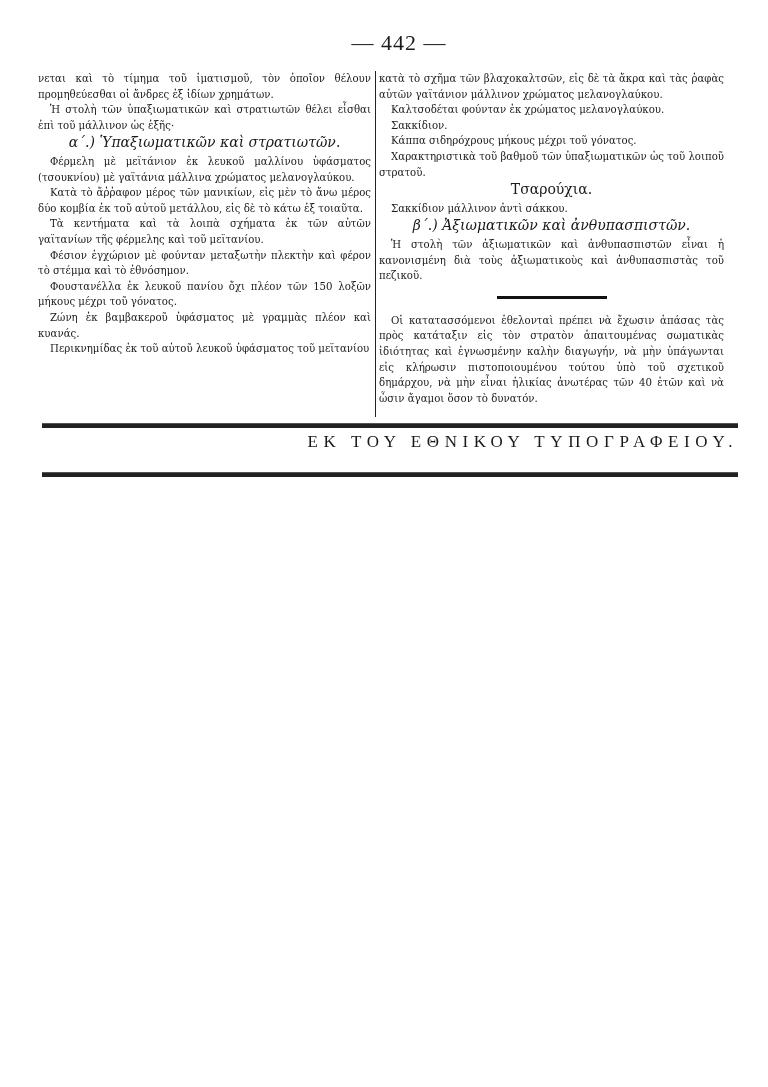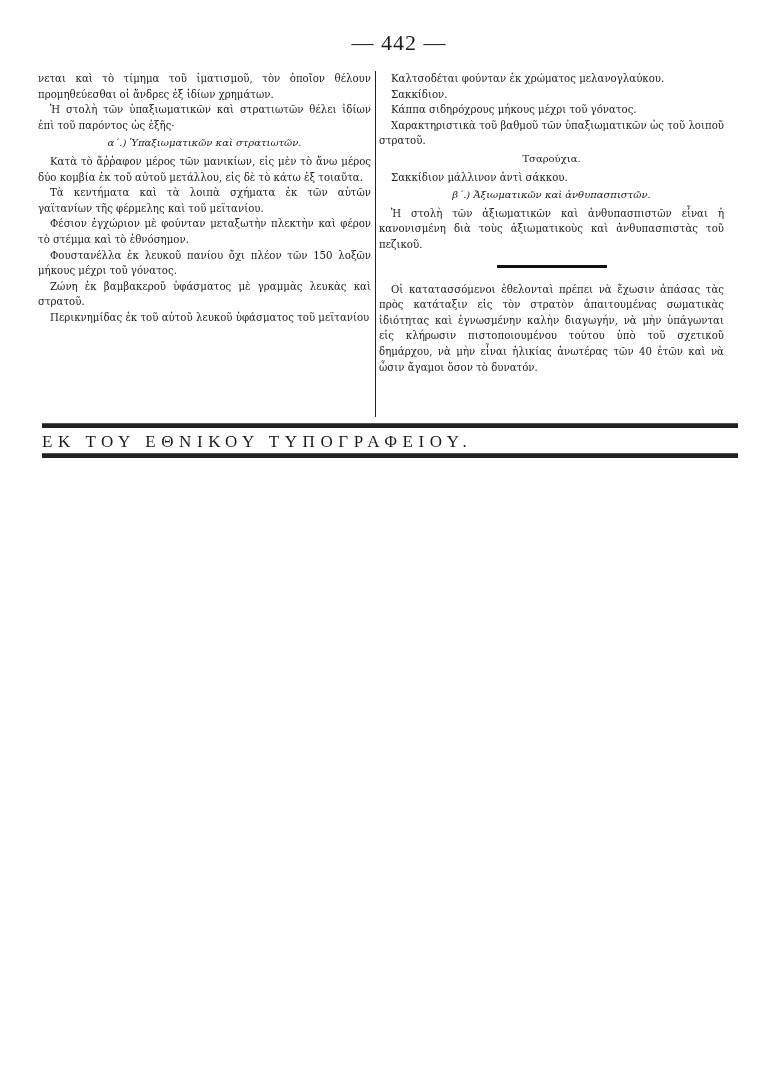--- a/index.html
+++ b/index.html
@@ -19,56 +19,58 @@
     text-align: justify; font-family: "DejaVu Serif", serif;
   }
   .col-left { left: 0; width: 333px; }
   .col-right { left: 341px; width: 345px; }
   .divider {
     position: absolute; left: 336.5px; top: 0; width: 1.4px; height: 346px; background: #222;
   }
   .col p { margin: 0; text-indent: 12px; }
   .col p.noindent { text-indent: 0; }
   .col .heading {
-    text-align: center; text-indent: 0; font-size: 10px; margin: 2px 0 3px 0; font-style: italic;
+    text-align: center; text-indent: 0; font-size: 14px; margin: 2px 0 3px 0; font-style: italic;
   }
   .col .heading.upright { font-style: normal; }
   .sep-bar {
     width: 110px; height: 3px; background: #111; margin: 12px auto 14px auto;
   }
   .imprint {
     position: absolute; top: 423px; left: 42px; width: 696px;
   }
   .rule { height: 4px; background: #222; border-top: 1px solid #555; }
   .imprint-text {
-    text-align: left; font-family: "Liberation Serif", serif; font-size: 17px;
-    letter-spacing: 5.6px; padding: 4px 0 1px 0;
+    text-align: right; font-family: "Liberation Serif", serif; font-size: 17px;
+    letter-spacing: 5.6px; padding: 4px 0 20px 0;
   }
 </style>
 </head>
 <body>
 
 <div class="page-number">— 442 —</div>
 
 <div class="columns">
   <div class="col col-left">
     <p class="noindent">νεται καὶ τὸ τίμημα τοῦ ἱματισμοῦ, τὸν ὁποῖον θέλουν προμηθεύεσθαι οἱ ἄνδρες ἐξ ἰδίων χρημάτων.</p>
-    <p>Ἡ στολὴ τῶν ὑπαξιωματικῶν καὶ στρατιωτῶν θέλει ἰδίων ἐπὶ τοῦ παρόντος ὡς ἑξῆς·</p>
+    <p>Ἡ στολὴ τῶν ὑπαξιωματικῶν καὶ στρατιωτῶν θέλει εἶσθαι ἐπὶ τοῦ μάλλινον ὡς ἑξῆς·</p>
     <p class="heading">α΄.) Ὑπαξιωματικῶν καὶ στρατιωτῶν.</p>
+    <p>Φέρμελη μὲ μεϊτάνιον ἐκ λευκοῦ μαλλίνου ὑφάσματος (τσουκνίου) μὲ γαϊτάνια μάλλινα χρώματος μελανογλαύκου.</p>
     <p>Κατὰ τὸ ἄῤῥαφον μέρος τῶν μανικίων, εἰς μὲν τὸ ἄνω μέρος δύο κομβία ἐκ τοῦ αὐτοῦ μετάλλου, εἰς δὲ τὸ κάτω ἐξ τοιαῦτα.</p>
     <p>Τὰ κεντήματα καὶ τὰ λοιπὰ σχήματα ἐκ τῶν αὐτῶν γαϊτανίων τῆς φέρμελης καὶ τοῦ μεϊτανίου.</p>
     <p>Φέσιον ἐγχώριον μὲ φούνταν μεταξωτὴν πλεκτὴν καὶ φέρον τὸ στέμμα καὶ τὸ ἐθνόσημον.</p>
     <p>Φουστανέλλα ἐκ λευκοῦ πανίου ὄχι πλέον τῶν 150 λοξῶν μήκους μέχρι τοῦ γόνατος.</p>
-    <p>Ζώνη ἐκ βαμβακεροῦ ὑφάσματος μὲ γραμμὰς λευκὰς καὶ στρατοῦ.</p>
+    <p>Ζώνη ἐκ βαμβακεροῦ ὑφάσματος μὲ γραμμὰς πλέον καὶ κυανάς.</p>
     <p>Περικνημίδας ἐκ τοῦ αὐτοῦ λευκοῦ ὑφάσματος τοῦ μεϊτανίου</p>
   </div>
 
   <div class="divider"></div>
 
   <div class="col col-right">
+    <p class="noindent">κατὰ τὸ σχῆμα τῶν βλαχοκαλτσῶν, εἰς δὲ τὰ ἄκρα καὶ τὰς ῥαφὰς αὐτῶν γαϊτάνιον μάλλινον χρώματος μελανογλαύκου.</p>
     <p>Καλτσοδέται φούνταν ἐκ χρώματος μελανογλαύκου.</p>
     <p>Σακκίδιον.</p>
     <p>Κάππα σιδηρόχρους μήκους μέχρι τοῦ γόνατος.</p>
     <p>Χαρακτηριστικὰ τοῦ βαθμοῦ τῶν ὑπαξιωματικῶν ὡς τοῦ λοιποῦ στρατοῦ.</p>
     <p class="heading upright">Τσαρούχια.</p>
     <p>Σακκίδιον μάλλινον ἀντὶ σάκκου.</p>
     <p class="heading">β΄.) Ἀξιωματικῶν καὶ ἀνθυπασπιστῶν.</p>
     <p>Ἡ στολὴ τῶν ἀξιωματικῶν καὶ ἀνθυπασπιστῶν εἶναι ἡ κανονισμένη διὰ τοὺς ἀξιωματικοὺς καὶ ἀνθυπασπιστὰς τοῦ πεζικοῦ.</p>
     <div class="sep-bar"></div>
     <p>Οἱ κατατασσόμενοι ἐθελονταὶ πρέπει νὰ ἔχωσιν ἁπάσας τὰς πρὸς κατάταξιν εἰς τὸν στρατὸν ἀπαιτουμένας σωματικὰς ἰδιότητας καὶ ἐγνωσμένην καλὴν διαγωγήν, νὰ μὴν ὑπάγωνται εἰς κλήρωσιν πιστοποιουμένου τούτου ὑπὸ τοῦ σχετικοῦ δημάρχου, νὰ μὴν εἶναι ἡλικίας ἀνωτέρας τῶν 40 ἐτῶν καὶ νὰ ὦσιν ἄγαμοι ὅσον τὸ δυνατόν.</p>

